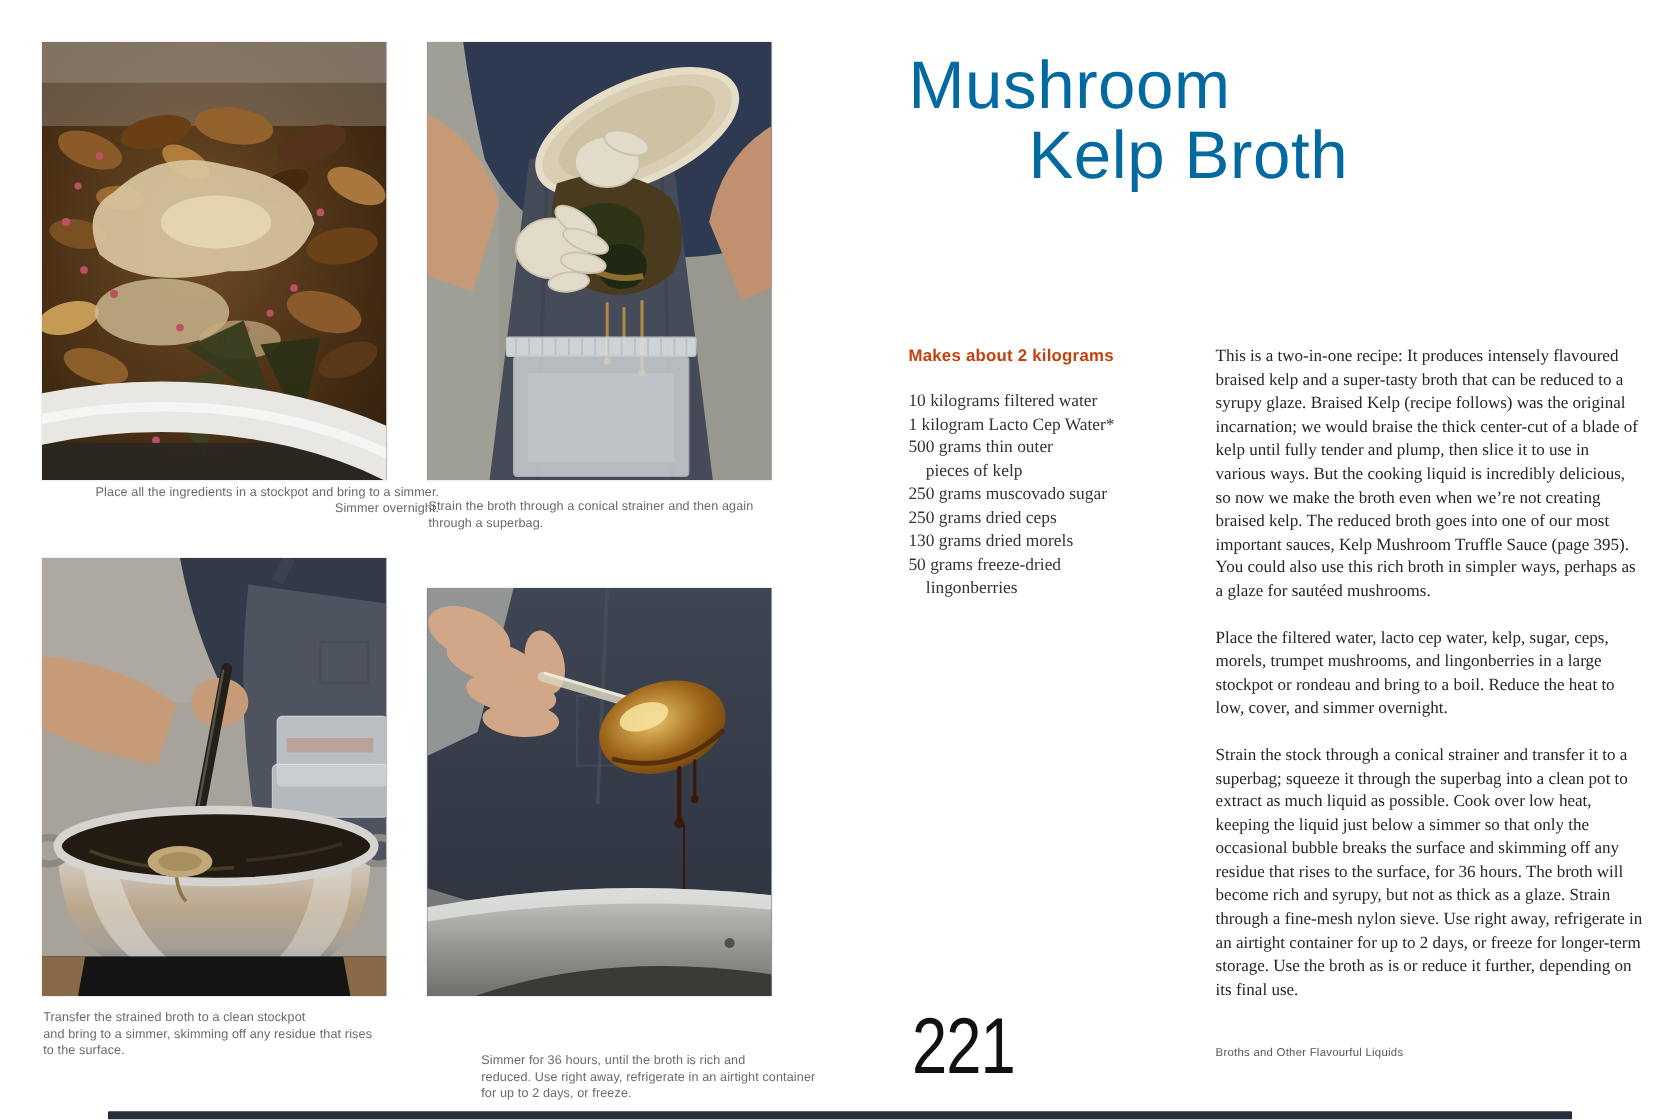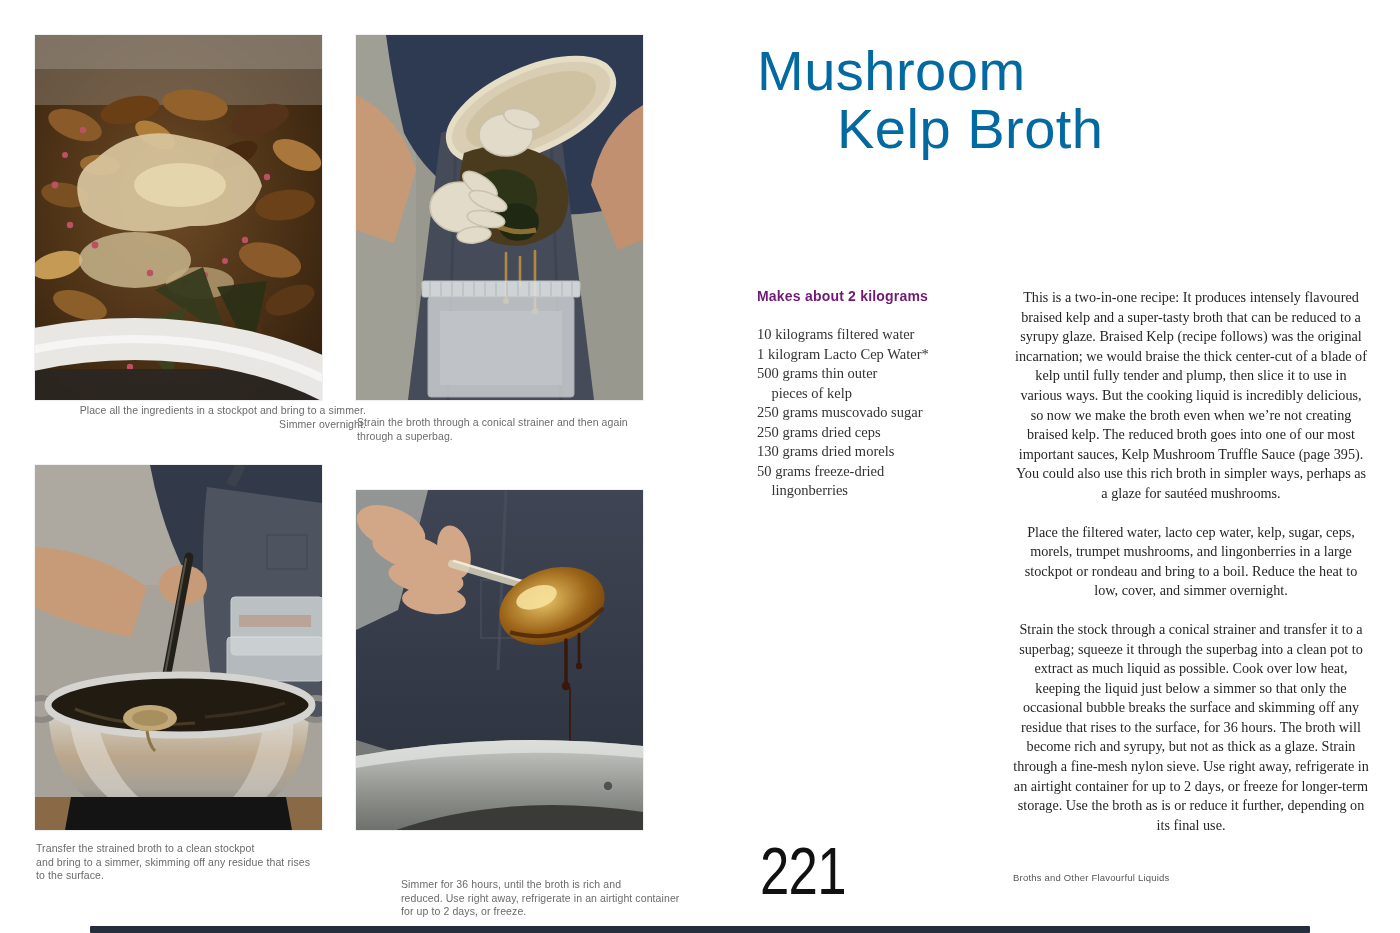--- a/index.html
+++ b/index.html
@@ -39,28 +39,28 @@
 
   .title-block {
     position: absolute;
     left: 757px; top: 42px;
     font-size: 56px;
     line-height: 58px;
     letter-spacing: 0.5px;
     color: #0369a1;
     font-weight: 400;
   }
-  .title-line2 { margin-left: 80px; text-align: center; }
+  .title-line2 { margin-left: 100px; text-align: center; }
 
   .yield {
     position: absolute;
     left: 757px; top: 288px;
     font-size: 14px;
     font-weight: bold;
-    color: #701a75;
+    color: #c2410c;
     letter-spacing: 0.2px;
   }
 
   .ingredients {
     position: absolute;
     left: 757px; top: 325px;
     width: 240px;
     font-family: "Liberation Serif", serif;
     font-size: 14.5px;
     line-height: 19.5px;
@@ -69,21 +69,20 @@
   .ingredient { white-space: pre-wrap; }
 
   .body-col {
     position: absolute;
     left: 1013px; top: 288px;
     width: 356px;
     font-family: "Liberation Serif", serif;
     font-size: 14.2px;
     line-height: 19.6px;
     color: #262626;
-    text-align: center;
   }
   .body-col p { margin: 0 0 19px 0; }
 
   .page-number {
     position: absolute;
     left: 760px; top: 833px;
     font-size: 66px;
     font-weight: 500;
     color: #111;
     letter-spacing: -1px;

